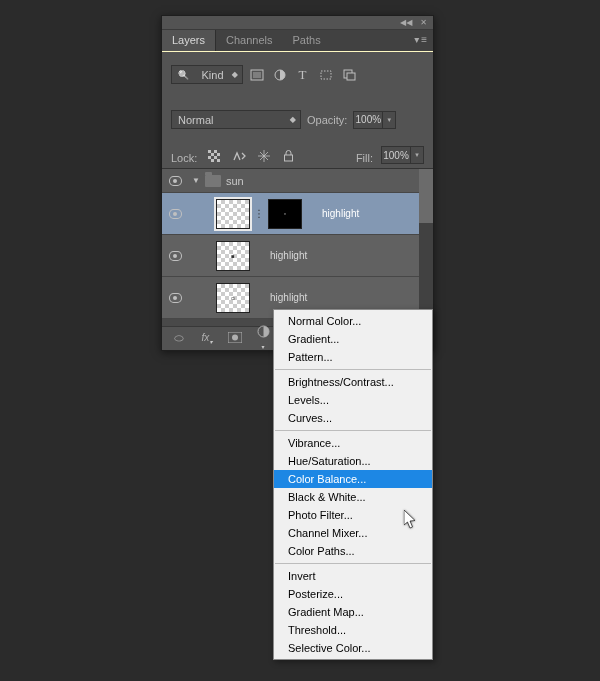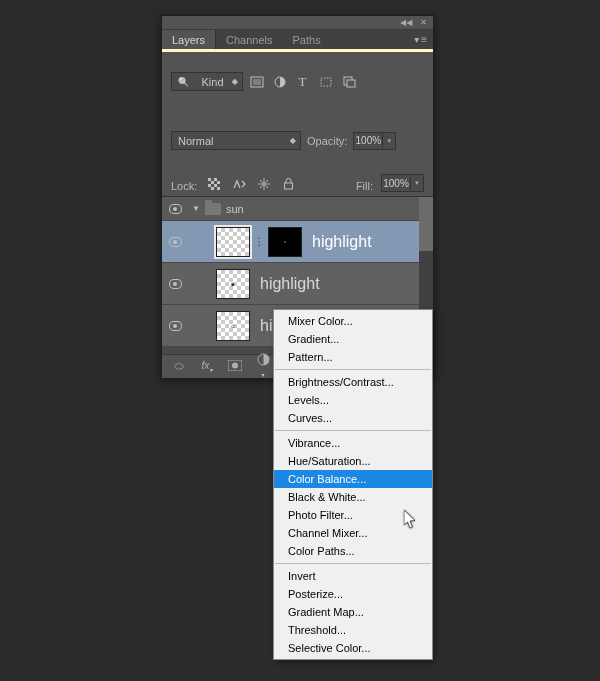--- a/index.html
+++ b/index.html
@@ -1,26 +1,26 @@
 <!DOCTYPE html>
 <html><head>
 <meta charset="utf-8">
 <style>
 *{box-sizing:border-box;margin:0;padding:0;font-family:"Lucida Grande","Segoe UI",Tahoma,sans-serif;font-size:11px;color:#c8c8c8;-webkit-user-select:none;user-select:none}
 body{background:#2b2b2b;width:600px;height:681px;position:relative;overflow:hidden}
 .panel{position:absolute;left:161px;top:15px;width:273px;background:#535353;border:1px solid #1e1e1e;box-shadow:0 2px 8px rgba(0,0,0,.5)}
 .panel-topbar{height:14px;background:#535353;display:flex;justify-content:flex-end;align-items:center;padding:0 6px;gap:8px;border-bottom:1px solid #3a3a3a}
 .panel-topbar span{font-size:8px;color:#aaa;cursor:pointer}
-.tabs{display:flex;background:#414141;height:22px;border-bottom:3px solid #fef9c3;position:relative}
+.tabs{display:flex;background:#414141;height:22px;border-bottom:1px solid #fef9c3;position:relative}
 .tab{padding:4px 10px;color:#9a9a9a;font-size:11px;cursor:pointer}
 .tab.active{background:#535353;color:#d8d8d8;border-right:1px solid #2e2e2e}
 .tab-menu{position:absolute;right:6px;top:4px;font-size:10px;color:#aaa}
 .tab-menu::before{content:"▾";margin-right:2px}
 .tab-menu::after{content:"≡"}
-.row{display:flex;align-items:center;gap:6px;padding:20px 9px}
+.row{display:flex;align-items:center;gap:6px;padding:13px 9px}
 .dd{background:#4b4b4b;border:1px solid #333;height:19px;display:flex;align-items:center;justify-content:space-between;padding:0 4px 0 6px;color:#d0d0d0;font-size:11px;cursor:pointer}
 .dd .arw{font-size:8px;color:#bbb}
 .dd.kind{width:72px}
 .dd.kind::before{content:"🔍";font-size:9px;margin-right:4px;filter:grayscale(1) brightness(1.5)}
 .dd.blend{width:130px}
 .filter-icons{display:flex;gap:8px;align-items:center}
 .filt-ic{width:15px;height:13px;display:flex;align-items:center;justify-content:center;color:#c0c0c0;font-size:11px;cursor:pointer}
 .pct{background:#4b4b4b;border:1px solid #333;width:30px;height:18px;display:flex;align-items:center;justify-content:center;font-size:10px;color:#d0d0d0}
 .mini-dd{width:13px;height:18px;background:#4b4b4b;border:1px solid #333;border-left:0;display:flex;align-items:center;justify-content:center;font-size:7px;color:#aaa;cursor:pointer}
 .lbl{font-size:11px;color:#b8b8b8}
@@ -39,21 +39,21 @@
 .lyr-row.sel{background:#8398b3}
 .lyr-row.sel .lyr-name{color:#fff}
 .lyr-row:not(.sel){background:#616161}
 .lyr-content{display:flex;align-items:center;gap:4px;padding-left:28px}
 .thumb{width:34px;height:30px;border:1px solid #222;background:#fff;display:flex;align-items:center;justify-content:center;font-size:8px;position:relative}
 .thumb.checker{background:repeating-conic-gradient(#ccc 0 25%,#fff 0 50%) 0 0/8px 8px}
 .thumb.mask{background:#000}
 .thumb.sel-th{outline:2px solid #eaeaea}
 .link-ic{width:10px;font-size:10px;color:#ddd}
 .lyr-row.sel .link-ic{color:#333}
-.lyr-name{font-size:16px;color:#d8d8d8;margin-left:6px}
+.lyr-name{font-size:10px;color:#d8d8d8;margin-left:16px}
 .scroll{position:absolute;right:0;top:0;width:14px;height:100%;background:#414141}
 .scroll-thumb{position:absolute;top:0;right:0;width:14px;height:54px;background:#6b6b6b}
 .bottom-bar{height:24px;background:#535353;border-top:1px solid #383838;display:flex;align-items:center;padding:0 10px;gap:14px}
 .bb-ic{font-size:11px;color:#b0b0b0;cursor:pointer;width:14px;text-align:center}
 .bb-ic.adj{position:relative}
 .menu{position:absolute;left:273px;top:309px;width:160px;background:#f0f0f0;border:1px solid #8a8a8a;box-shadow:2px 2px 6px rgba(0,0,0,.4);padding:2px 0}
 .mi{padding:3px 14px;font-size:11px;color:#000;cursor:pointer}
 .mi.hov{background:#1d87e4;color:#fff}
 .sep{height:1px;background:#bcbcbc;margin:3px 1px}
 .cursor{position:absolute;left:404px;top:510px;width:14px;height:20px;z-index:10}
@@ -228,21 +228,21 @@
           <rect x="0" y="0" width="13" height="11" fill="none" stroke="#b0b0b0"></rect>
           <path d="M9 0l4 4h-4z" fill="#b0b0b0"></path>
         </svg></span>
     <span class="bb-ic"><svg width="11" height="13">
           <path d="M1 3h9M2 3v9h7V3M4 1h3v2" fill="none" stroke="#b0b0b0"></path>
         </svg></span>
   </div>
 </div>
 
 <div class="menu" id="adj-menu">
-    <div class="mi">Mixer Color...</div>
+    <div class="mi">Normal Color...</div>
     <div class="mi">Gradient...</div>
     <div class="mi">Pattern...</div>
     <div class="sep"></div>
     <div class="mi">Brightness/Contrast...</div>
     <div class="mi">Levels...</div>
     <div class="mi">Curves...</div>
     <div class="sep"></div>
     <div class="mi">Vibrance...</div>
     <div class="mi">Hue/Saturation...</div>
     <div class="mi hov">Color Balance...</div>

